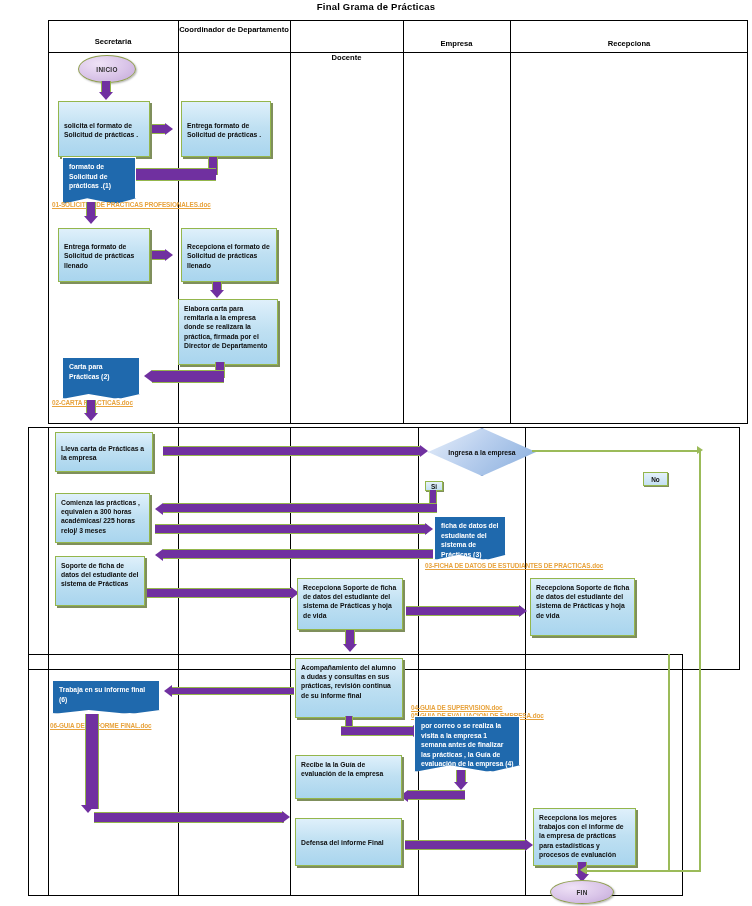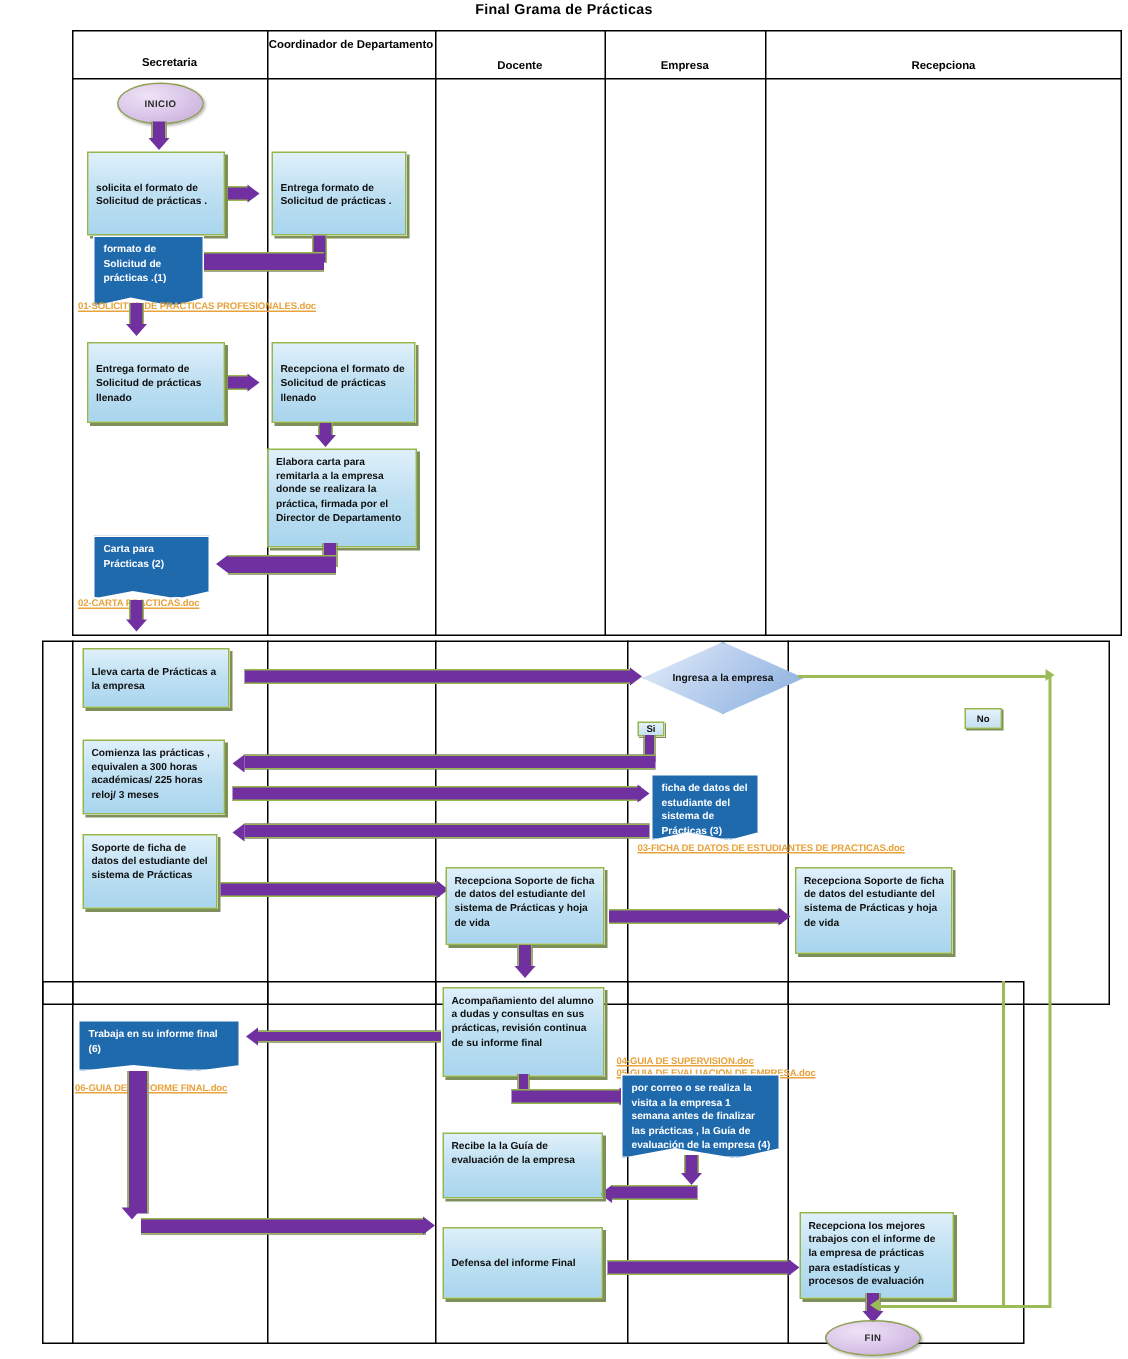--- a/index.html
+++ b/index.html
@@ -113,21 +113,21 @@
 
   <div class="frame" style="left:48px;top:20px;width:700px;height:404px;"></div>
   <div class="hrule" style="left:48px;top:52px;width:700px;"></div>
   <div class="vrule" style="left:178px;top:20px;height:404px;"></div>
   <div class="vrule" style="left:290px;top:20px;height:404px;"></div>
   <div class="vrule" style="left:403px;top:20px;height:404px;"></div>
   <div class="vrule" style="left:510px;top:20px;height:404px;"></div>
 
   <div class="lane-head" style="left:48px;top:37px;width:130px;">Secretaria</div>
   <div class="lane-head" style="left:178px;top:25px;width:112px;">Coordinador de Departamento</div>
-  <div class="lane-head" style="left:290px;top:39px;width:113px;">Docente</div>
+  <div class="lane-head" style="left:290px;top:53px;width:113px;">Docente</div>
   <div class="lane-head" style="left:403px;top:39px;width:107px;">Empresa</div>
   <div class="lane-head" style="left:510px;top:39px;width:238px;">Recepciona</div>
 
   <div class="oval" style="left:78px;top:55px;width:56px;height:26px;">
     <span>INICIO</span>
   </div>
   <div class="ar-v" style="left:101px;top:81px;width:10px;height:12px;"></div>
   <div class="head-d" style="left:99px;top:92px;"></div>
 
   <div class="proc vc" style="left:58px;top:101px;width:92px;height:56px;">

